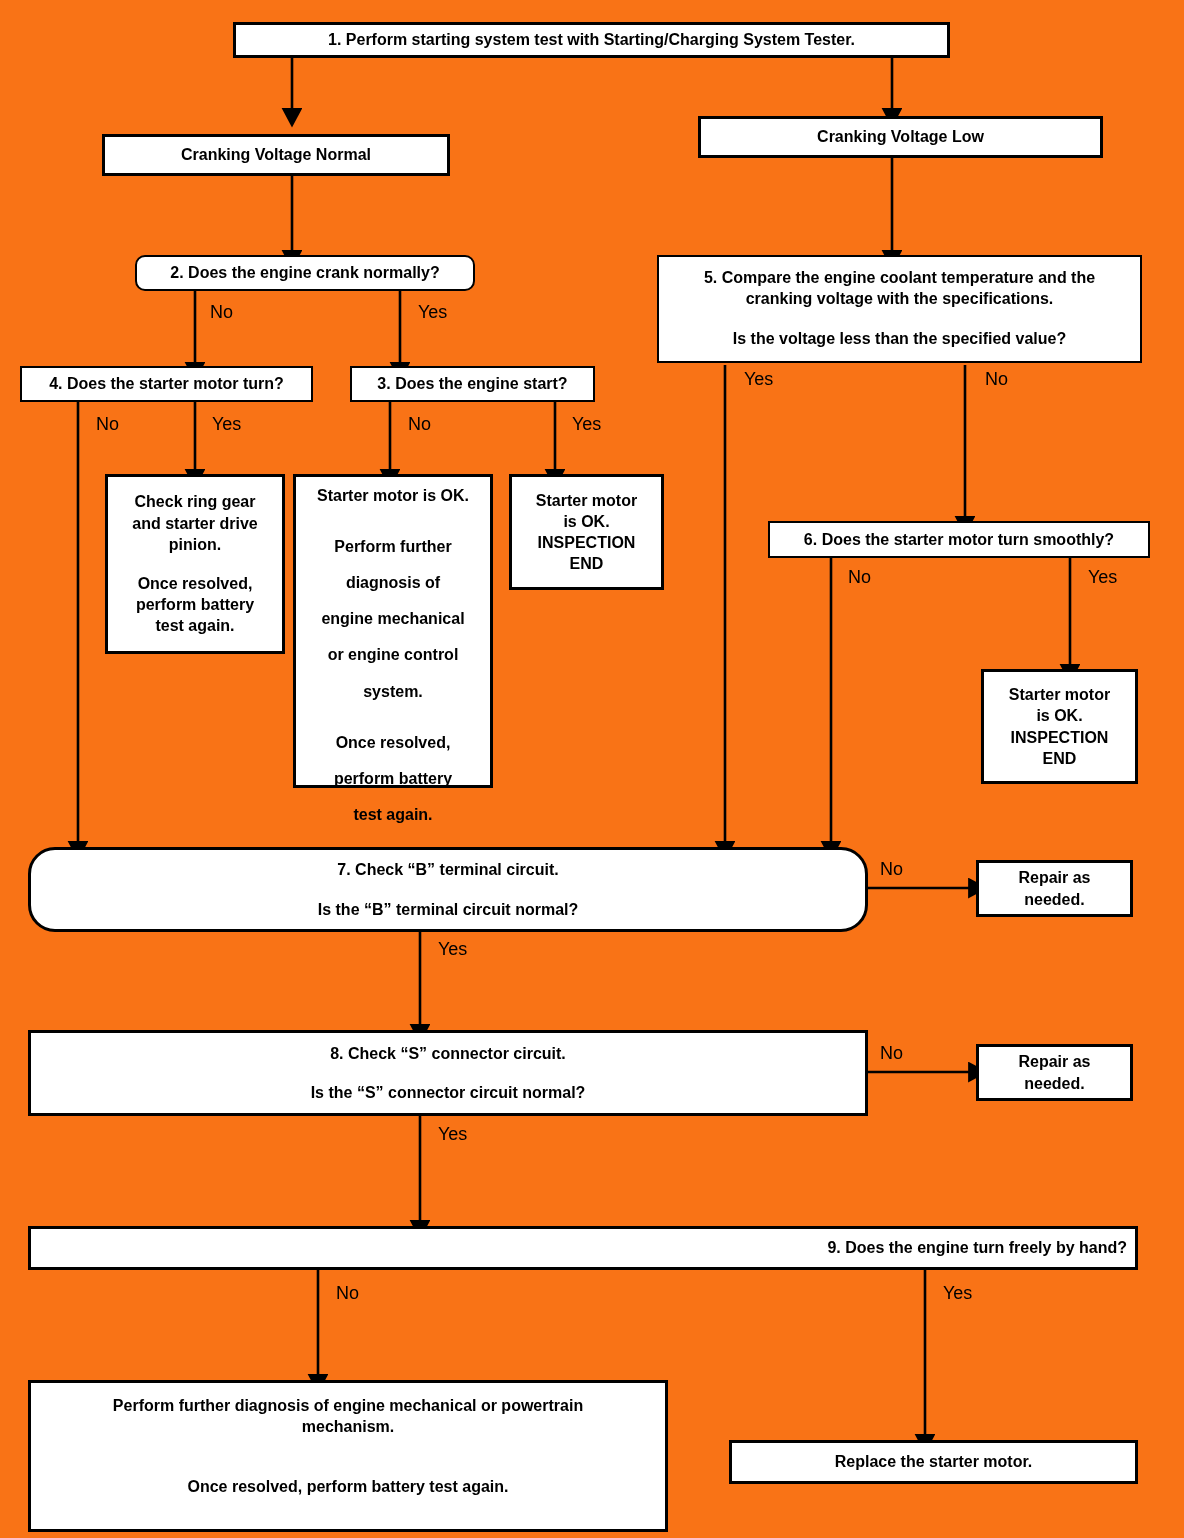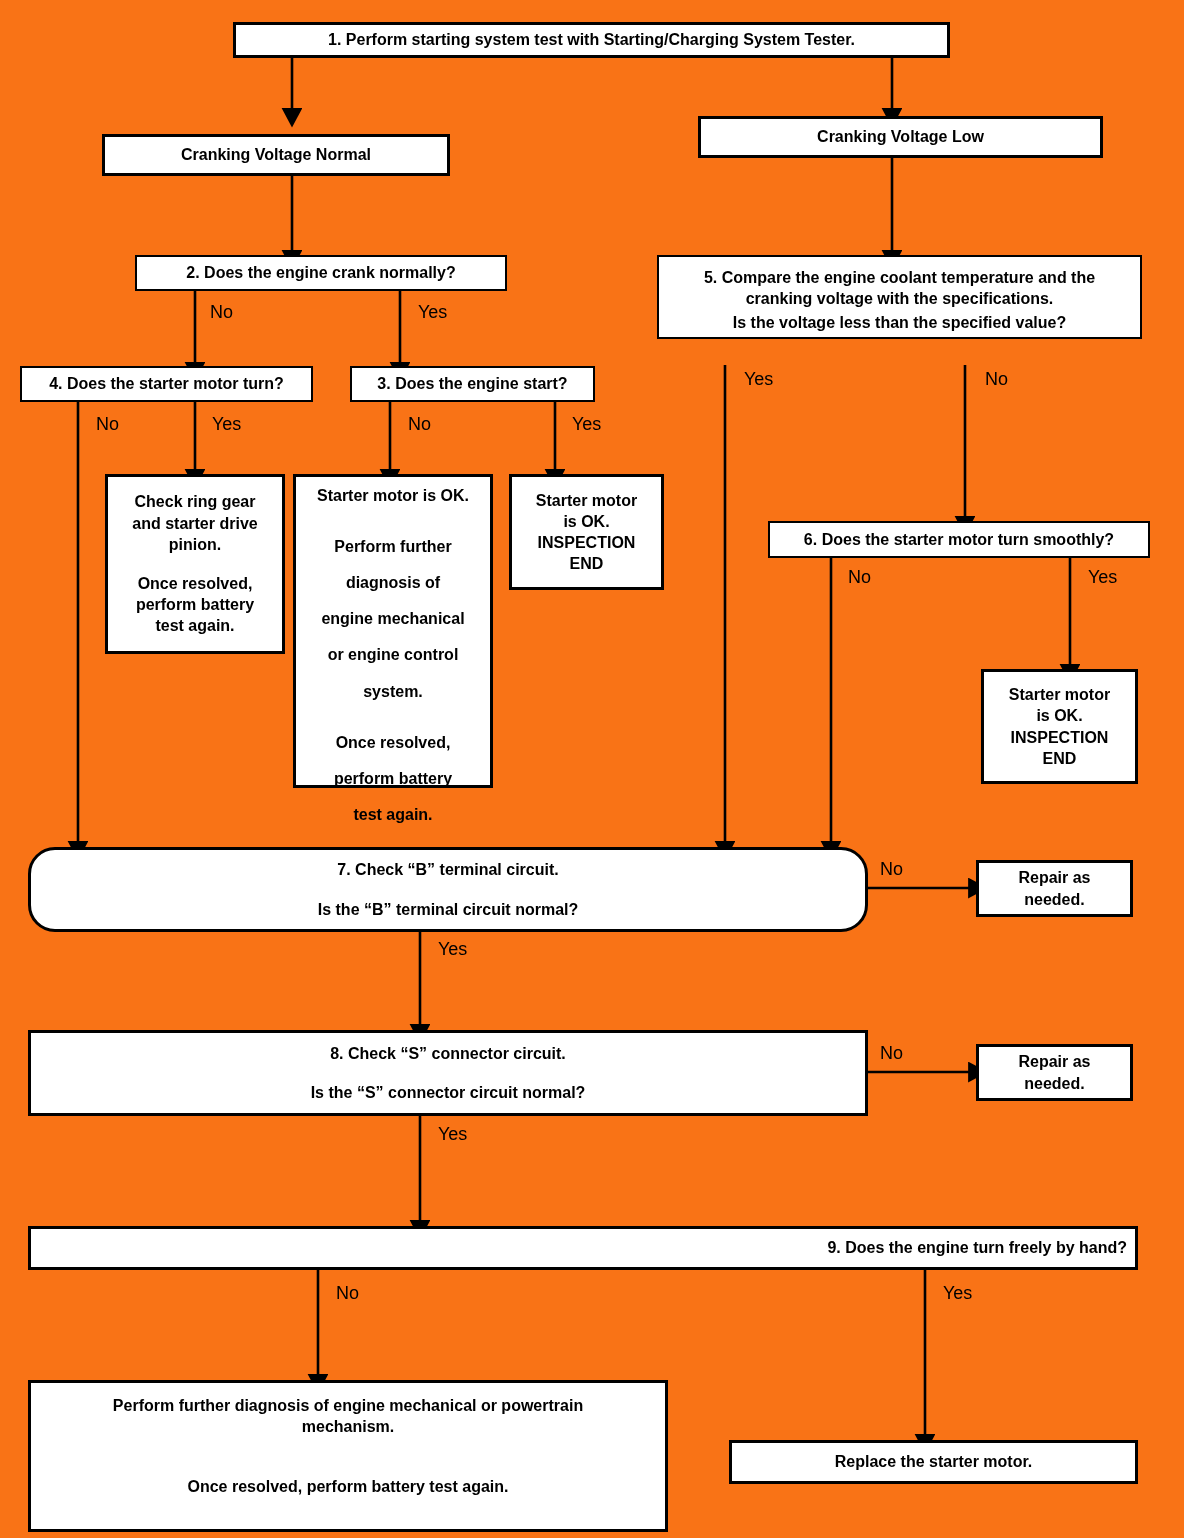--- a/index.html
+++ b/index.html
@@ -112,25 +112,25 @@
   </div>
 
   <div class="node" style="left:102px; top:116px; width:348px; height:42px;margin-top:18px;">
     <span class="ln">Cranking Voltage Normal</span>
   </div>
 
   <div class="node" style="left:698px; top:116px; width:405px; height:42px;">
     <span class="ln">Cranking Voltage Low</span>
   </div>
 
-  <div class="node thin" style="left:135px; top:255px; width:372px; height:36px;">
+  <div class="node thin" style="left:135px; top:255px; width:340px; height:36px;border-radius:10px;">
     <span class="ln">2. Does the engine crank normally?</span>
   </div>
 
-  <div class="node thin" style="left:657px; top:255px; width:485px; height:84px; justify-content:center; padding-top:10px;">
+  <div class="node thin" style="left:657px; top:255px; width:485px; height:108px; justify-content:flex-start; padding-top:10px;">
     <span class="ln">5. Compare the engine coolant temperature and the</span>
     <span class="ln">cranking voltage with the specifications.</span>
     <span class="gap"></span>
     <span class="ln">Is the voltage less than the specified value?</span>
   </div>
 
   <div class="node thin" style="left:20px; top:366px; width:293px; height:36px;">
     <span class="ln">4. Does the starter motor turn?</span>
   </div>
 

